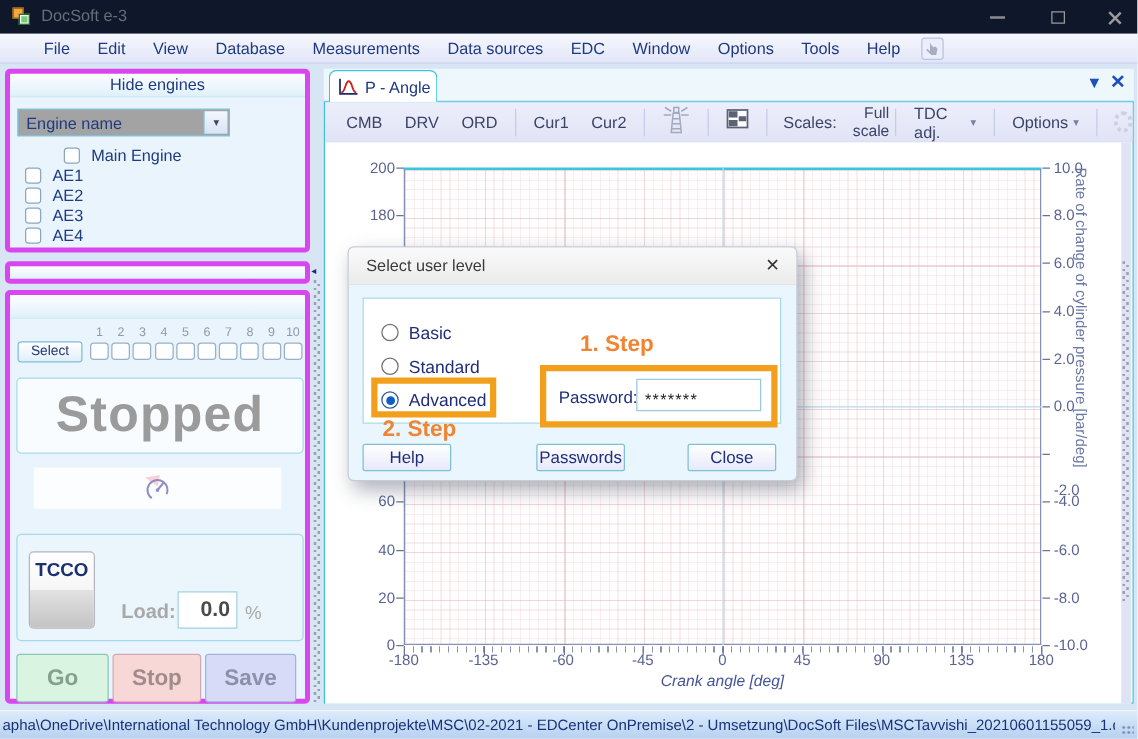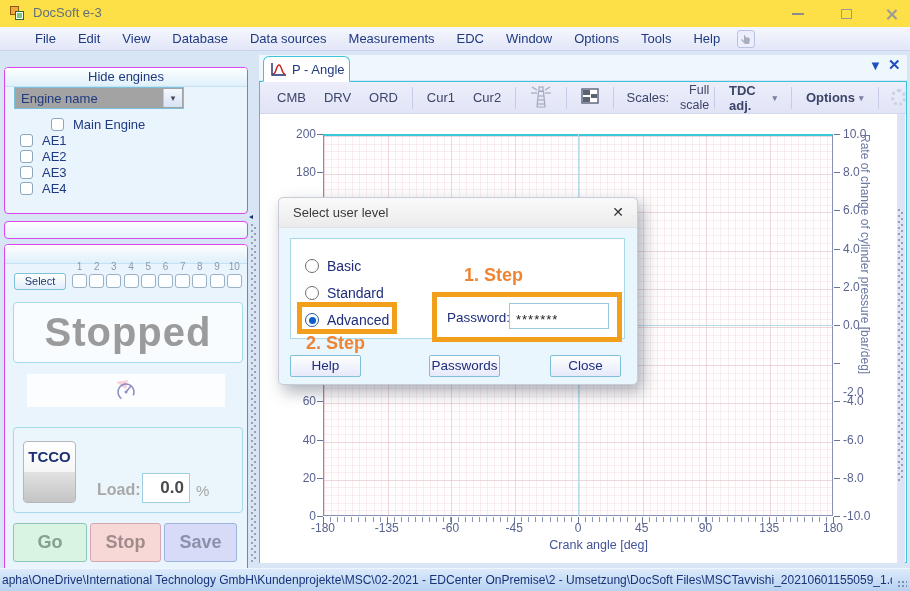--- a/index.html
+++ b/index.html
@@ -1,40 +1,40 @@
 <!DOCTYPE html>
 <html><head>
 <meta charset="utf-8">
 <style>
   * { margin:0; padding:0; box-sizing:border-box; }
   html,body { width:910px; height:591px; overflow:hidden; }
   body { font-family:"Liberation Sans", sans-serif; background:#d7e5f4; position:relative; }
   .abs { position:absolute; }
 
   
-  #titlebar { left:0; top:0; width:910px; height:27px; background:#fde047; }
+  #titlebar { left:0; top:0; width:910px; height:27px; background:#0f172a; }
   #app-icon { left:10px; top:6px; width:16px; height:16px; }
   #app-icon .sq1 { position:absolute; left:0; top:0; width:9px; height:9px; background:#f4a83c; border:1px solid #8a5a10; }
   #app-icon .sq2 { position:absolute; left:5px; top:5px; width:9px; height:9px; background:#7cc87c; border:1px solid #2a6a2a; box-shadow:0 0 0 1px #f7f8fa inset; }
   #window-title { left:33px; top:5px; font-size:13px; color:#62707a; }
   .wc { top:6px; width:30px; height:16px; display:flex; align-items:center; justify-content:center; }
   #btn-min  { left:783px; } #btn-max { left:831px; } #btn-close { left:876px; }
   #btn-min span { width:12px; height:2px; background:#8c8c8c; display:block; }
   #btn-max span { width:11px; height:10px; border:1.5px solid #9a9a9a; display:block; }
   #btn-close span { position:relative; width:13px; height:13px; display:block; }
   #btn-close span::before, #btn-close span::after { content:""; position:absolute; left:6px; top:0; width:1.6px; height:13px; background:#9a9a9a; }
   #btn-close span::before { transform:rotate(45deg);} #btn-close span::after { transform:rotate(-45deg);}
 
   
   #menubar { left:0; top:27px; width:910px; height:24px; background:linear-gradient(#f6f7fd,#e2e6f8); border-bottom:1px solid #ccd3ee; display:flex; align-items:center; padding-left:24px; }
   .menu-item { font-size:13px; color:#1f3a80; padding:0 11px; line-height:23px; cursor:default; }
   #menu-hand-icon { width:18px; height:18px; margin-left:6px; border:1px solid #b9c2e2; border-radius:3px; background:#eceefb; display:flex; align-items:center; justify-content:center; }
 
   
-  .panel { border:1px solid #d946ef; border-radius:4px; background:#e9f4fc;margin-top:12px; }
+  .panel { border:4px solid #d946ef; border-radius:4px; background:#e9f4fc; }
   .panel-header { height:19px; background:linear-gradient(#fdfeff,#dff0fa); border-bottom:1px solid #c4e2f1; border-radius:3px 3px 0 0; text-align:center; font-size:13px; color:#1f3a80; line-height:18px; }
   #panel-engines { left:4px; top:55px; width:244px; height:147px; }
   #combo { left:14px; top:87px; width:170px; height:22px; background:#a3a3a3; border:1px solid #7cc0d9; }
   #combo .val { position:absolute; left:6px; top:3px; font-size:13px; color:#1f3a80; }
   #combo .btn { position:absolute; right:1px; top:1px; width:19px; height:18px; background:linear-gradient(#f4f7fd,#d7e3f5); border-left:1px solid #a8cfe2; text-align:center; font-size:9px; color:#445; line-height:18px; }
   .chk-row { position:absolute; left:20px; height:15px; display:flex; align-items:center; }
   .chk-box { width:13px; height:13px; border:1px solid #8ca6bd; border-radius:3px; background:#fff; }
   .chk-label { margin-left:9px; font-size:13px; color:#1f3a80; }
   #panel-thin { left:4px; top:209px; width:244px; height:18px; background:linear-gradient(#fdfeff,#e3f1fb); }
   #panel-main { left:4px; top:232px; width:244px; height:331px; }
@@ -73,41 +73,41 @@
   #chart-collapse-icon { left:869px; top:58px; font-size:13px; color:#1d4fc0; }
   #chart-close-icon { left:888px; top:56px; font-size:15px; font-weight:bold; color:#1d4fc0; }
 
   #chart-panel { left:259px; top:81px; width:648px; height:482px; border:1px solid #3cc4da; background:#fff; }
   #chart-toolbar { position:absolute; left:0; top:0; width:646px; height:32px; background:linear-gradient(#eceefb,#e1e4f6); border-bottom:1px solid #d4d8ee; display:flex; align-items:center; padding-left:8px; }
   .tb-btn { font-size:13px; color:#3c4468; padding:0 9px; }
   .tb-sep { width:1px; height:22px; background:#c6cbe6; margin:0 5px; }
   .tb-label { font-size:13px; color:#3c4468; padding:0 4px 0 8px; }
   #fullscale-btn { font-size:12.5px; color:#3c4468; width:46px; text-align:right; line-height:1.15; }
   .tb-caret { font-size:9px; color:#7a80a0; margin-left:4px; }
-  .tb-drop { display:flex; align-items:center; padding:0 9px; font-size:13px; color:#3c4468;font-weight:bold; }
+  .tb-drop { display:flex; align-items:center; padding:0 9px; font-size:13px; color:#3c4468; }
   #ring-icon { width:17px; height:17px; border:3px dotted #ccd0e2; border-radius:50%; margin-left:8px; }
 
   #chart-content { position:absolute; left:0; top:32px; width:645px; height:449px; background:#fff; }
   #plot { position:absolute; left:63px; top:20px; width:510px; height:382px; background:#fffdfd;
     border-left:1px solid #8590b2; border-right:1px solid #8590b2; border-bottom:1px solid #8590b2; border-top:2px solid #38c8da;
     background-image:
       repeating-linear-gradient(to right, rgba(215,165,175,.30) 0 1px, transparent 1px 63.75px),
       repeating-linear-gradient(to bottom, rgba(215,165,175,.30) 0 1px, transparent 1px 38.2px),
       repeating-linear-gradient(to right, rgba(225,185,190,.22) 0 1px, transparent 1px 7.08px),
       repeating-linear-gradient(to bottom, rgba(225,185,190,.22) 0 1px, transparent 1px 7.64px); }
   #zero-vline { position:absolute; left:318px; top:20px; width:1px; height:382px; background:#b5dcec; }
   #zero-hline { position:absolute; left:63px; top:211px; width:510px; height:1px; background:#b5dcec; }
   #tick-comb { position:absolute; left:63px; top:403px; width:511px; height:5px; background-image:repeating-linear-gradient(to right,#8a94b4 0 1px,transparent 1px 7.08px); }
   .xtick-major { position:absolute; top:403px; width:1px; height:7px; background:#6a7494; }
   .ytickL { position:absolute; left:57px; width:6px; height:1px; background:#6a7494; }
   .ytickR { position:absolute; left:574px; width:6px; height:1px; background:#6a7494; }
   .xlab { position:absolute; top:407px; width:44px; text-align:center; font-size:12px; color:#5a6390; }
   .ylabL { position:absolute; width:34px; text-align:right; font-size:12px; color:#5a6390; }
   .ylabR { position:absolute; left:583px; font-size:12px; color:#5a6390; }
-  #xaxis-title { position:absolute; left:248px; top:424px; width:140px; text-align:right; font-size:12.5px; color:#44549a; }
+  #xaxis-title { position:absolute; left:248px; top:424px; width:140px; text-align:center; font-size:12.5px; color:#44549a;font-style:italic; }
   #yaxis-right-title { position:absolute; left:598px; top:20px; height:382px; writing-mode:vertical-rl; display:flex; align-items:center; font-size:12px; color:#6a78a4; }
   #right-strip { position:absolute; left:637px; top:0; width:8px; height:449px; background:#e0e2f6; }
   #right-strip .grip { position:absolute; left:1px; top:95px; width:6px; height:272px; }
 
   
   #dialog { left:278px; top:197px; width:360px; height:188px; border:1px solid #c8ccd6; border-radius:5px; background:#e9f6fd; box-shadow:5px 7px 16px rgba(60,70,90,.42); z-index:50; }
   #dialog-title { position:absolute; left:0; top:0; width:100%; height:30px; background:linear-gradient(#fafafa,#ebebeb); border-bottom:1px solid #e2e2e2; border-radius:5px 5px 0 0; }
   #dialog-title-text { position:absolute; left:14px; top:7px; font-size:13px; color:#3a3a3a; }
   #dialog-close-icon { position:absolute; right:13px; top:6px; font-size:14px; color:#333; }
   #dialog-body { position:absolute; left:0; top:30px; width:100%; height:158px; }
@@ -151,22 +151,22 @@
   <div id="btn-close" class="abs wc">
       <span></span>
     </div>
 </div>
 
 <div id="menubar" class="abs">
   <span class="menu-item">File</span>
     <span class="menu-item">Edit</span>
     <span class="menu-item">View</span>
     <span class="menu-item">Database</span>
+    <span class="menu-item">Measurements</span>
     <span class="menu-item">Data sources</span>
-    <span class="menu-item">Measurements</span>
     <span class="menu-item">EDC</span>
     <span class="menu-item">Window</span>
     <span class="menu-item">Options</span>
     <span class="menu-item">Tools</span>
     <span class="menu-item">Help</span>
     <span id="menu-items-anchor"></span>
   <span id="menu-hand-icon">
     <svg width="12" height="12" viewBox="0 0 12 12">
         <path d="M4 1 L4 8 L2 6 L1 7 L5 11 L9 11 L10 6 L8 4 L7 5 L5 3 Z" fill="#a8adbf"></path>
       </svg>

